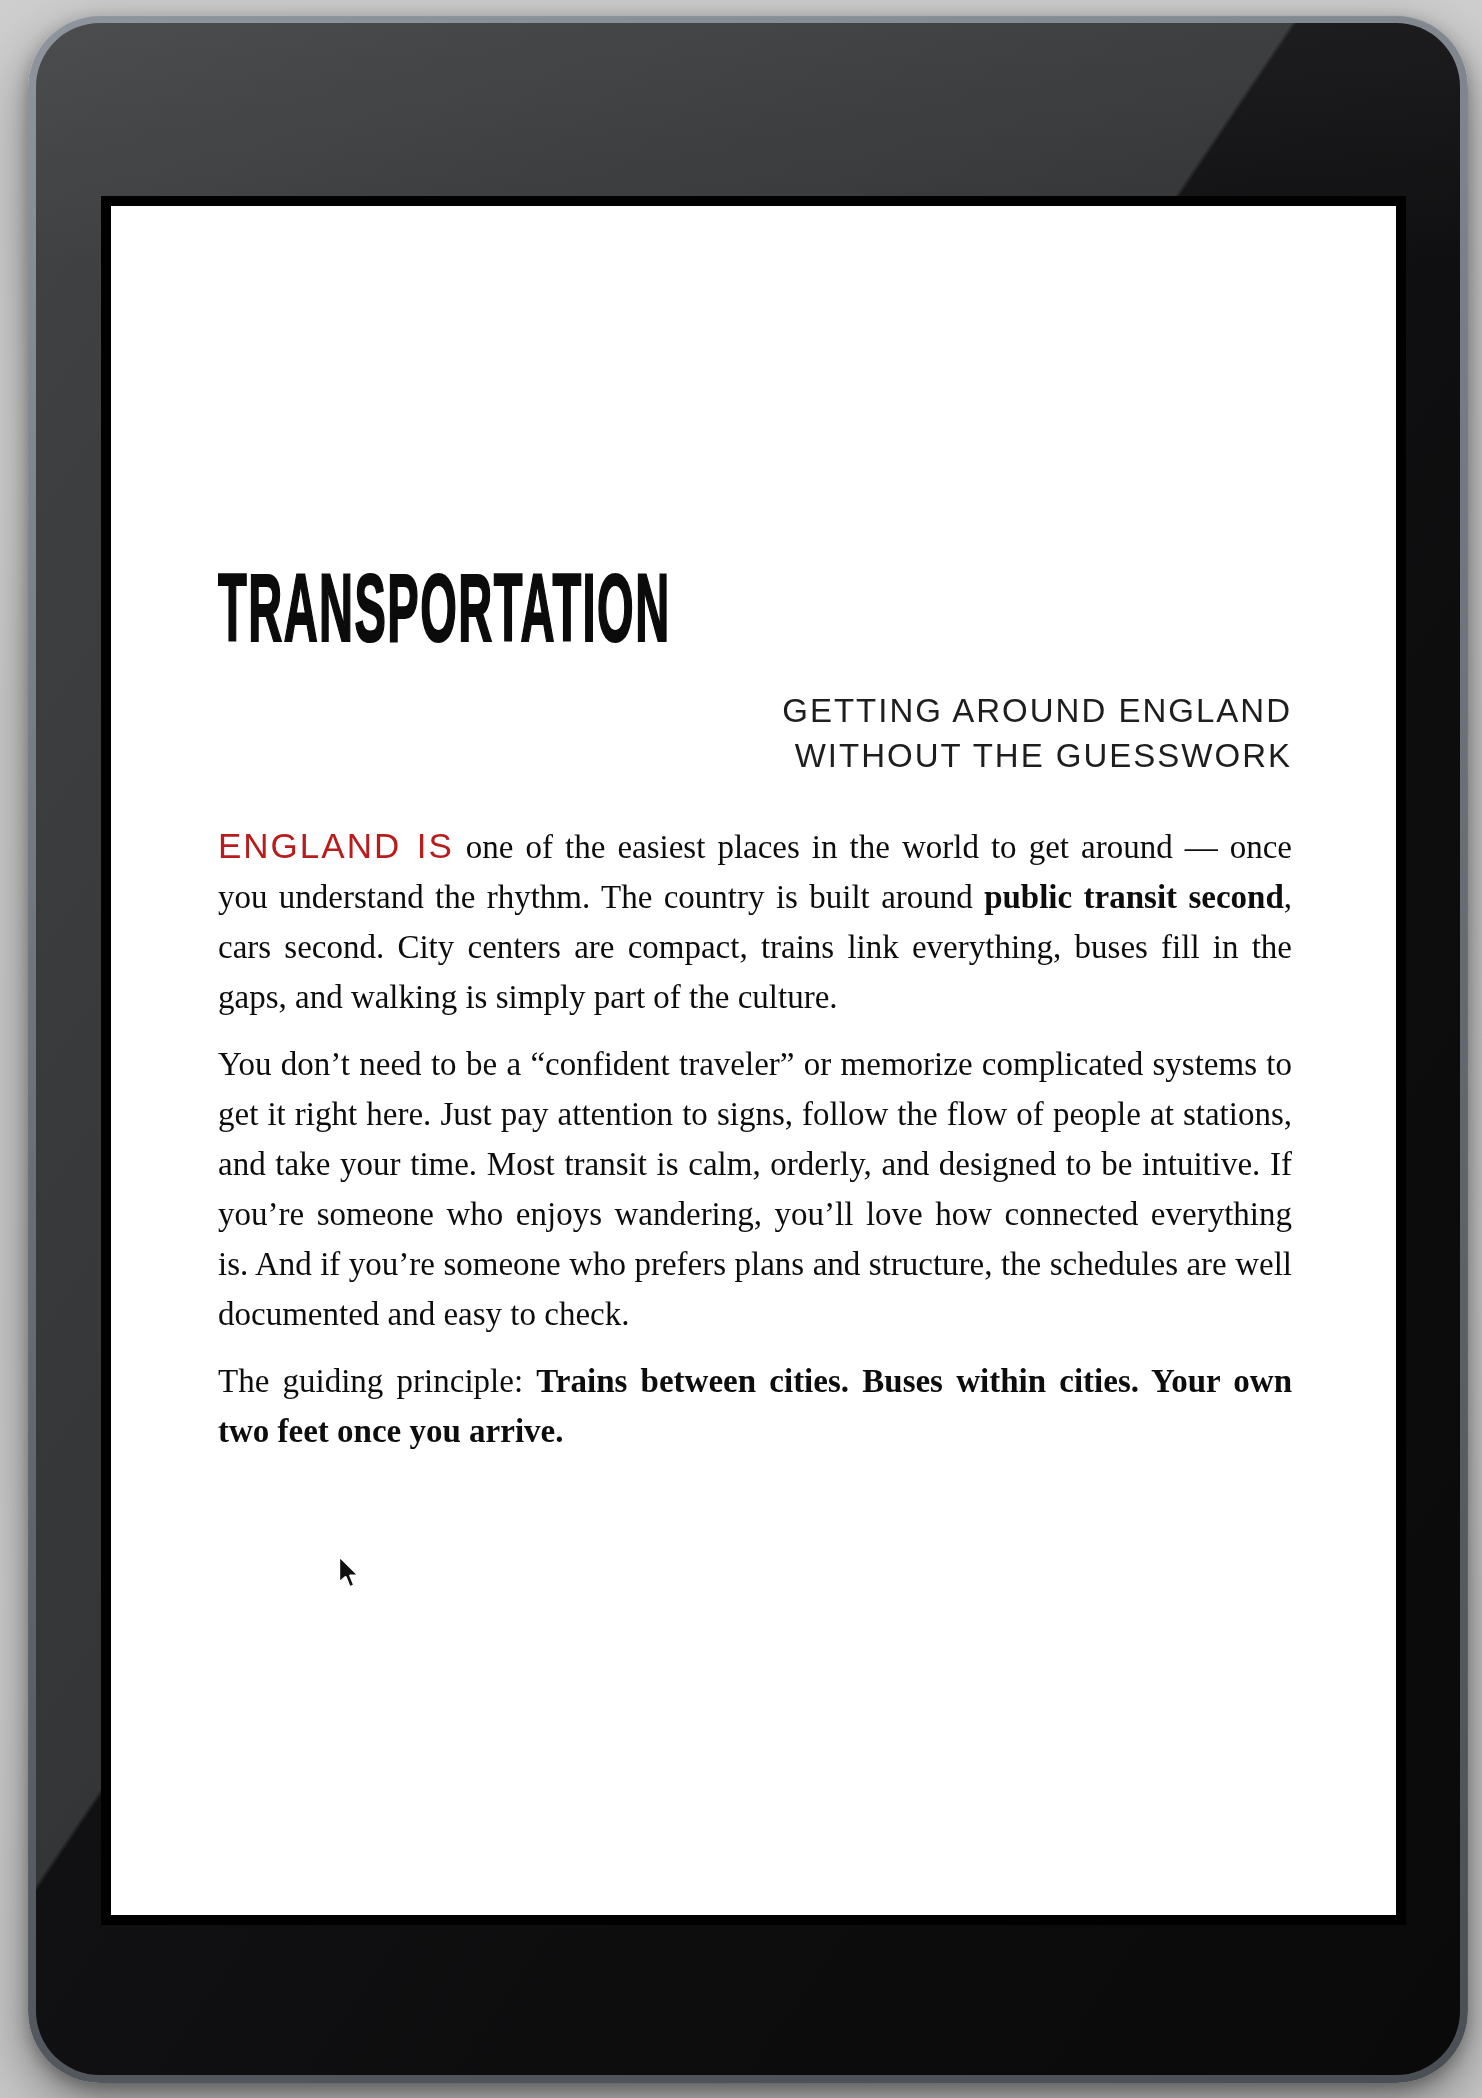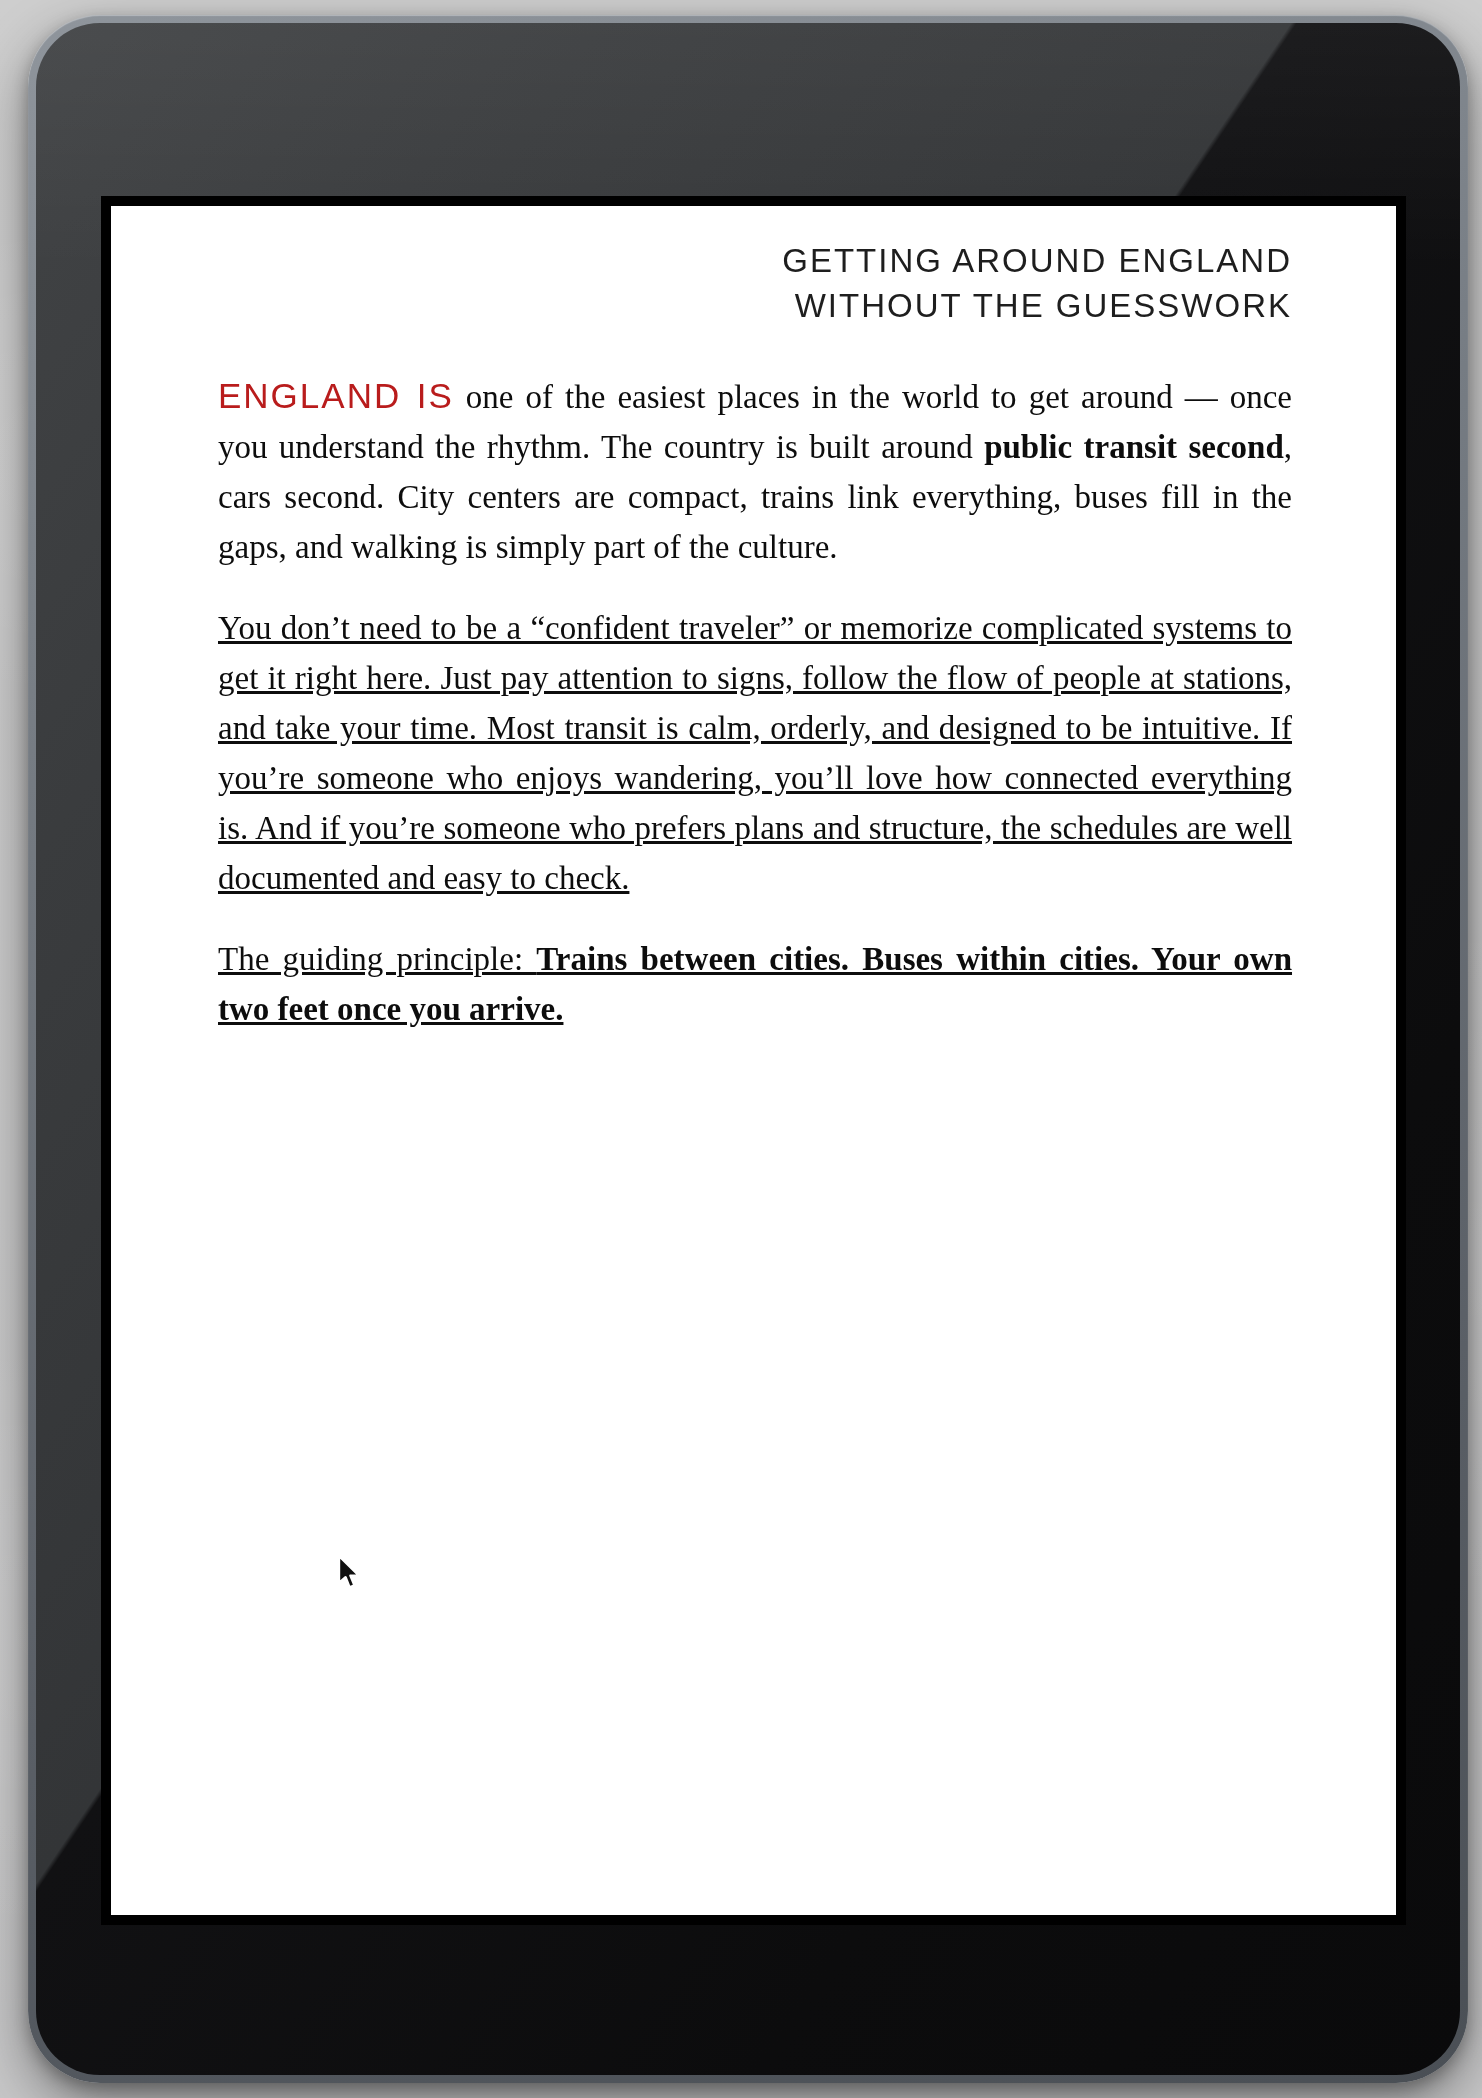--- a/index.html
+++ b/index.html
@@ -80,21 +80,21 @@
     text-align:right;
   }
   .body-text p{
     font-family:"Liberation Serif", serif;
     font-size:33px; line-height:50px;
     text-align:justify;
     color:#0d0d0d;
     hyphens:none;
   }
   p.para-1{ margin-top:43px; }
-  p.para-n{ margin-top:31px;text-decoration:underline; }
+  p.para-n{ margin-top:17px; }
   .lead-in{
     font-family:"Liberation Sans", sans-serif;
     font-size:35px;
     letter-spacing:2px;
     color:#b91c1c;
   }
   .body-text strong{ font-weight:700; }
   
   .cursor{
     position:absolute; left:225px; top:1348px;
@@ -109,20 +109,23 @@
 
   <div class="tablet">
     <div class="bezel">
       <div class="bezel-sheen"></div>
 
       <div class="screen">
         <div class="page">
 
           <div class="content">
 
+            <div class="title-block">
+              <span class="chapter-title">TRANSPORTATION</span>
+            </div>
 
             <div class="chapter-subtitle">
               <div>GETTING AROUND ENGLAND</div>
               <div>WITHOUT THE GUESSWORK</div>
             </div>
 
             <div class="body-text">
 
               <p class="para-1"><span class="lead-in">ENGLAND IS</span><span> one of the easiest places in the world to get around — once you understand the rhythm. The country is built around </span><strong>public transit second</strong><span>, cars second. City centers are compact, trains link everything, buses fill in the gaps, and walking is simply part of the culture.</span></p>
 

